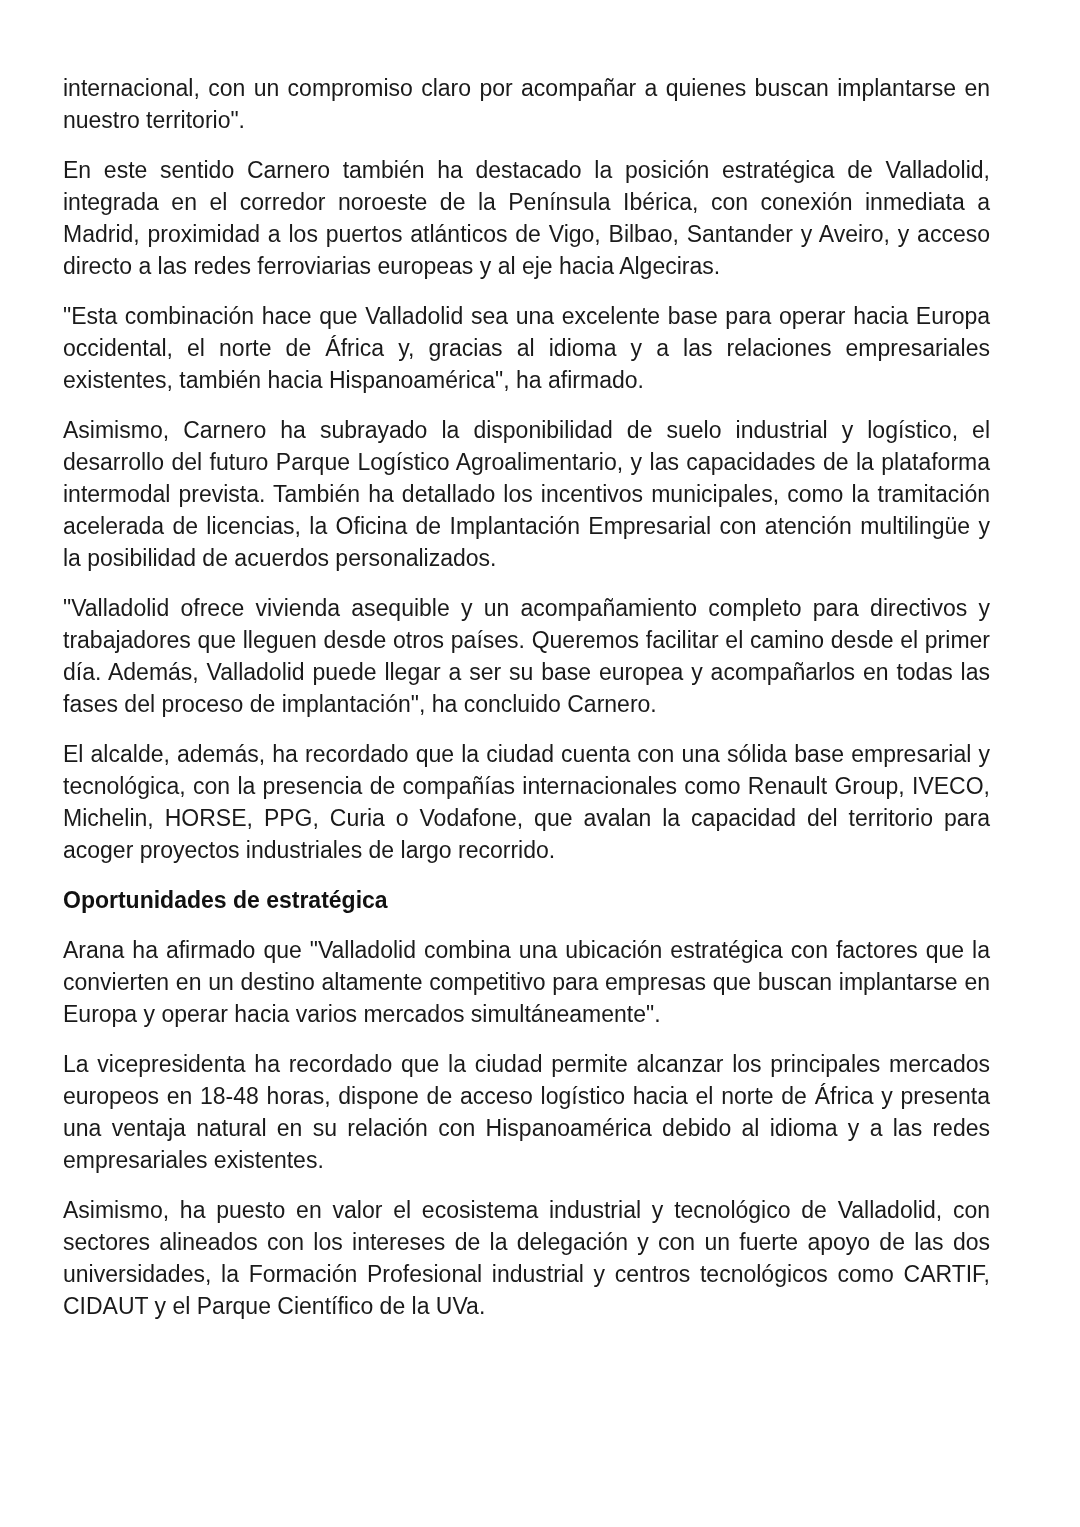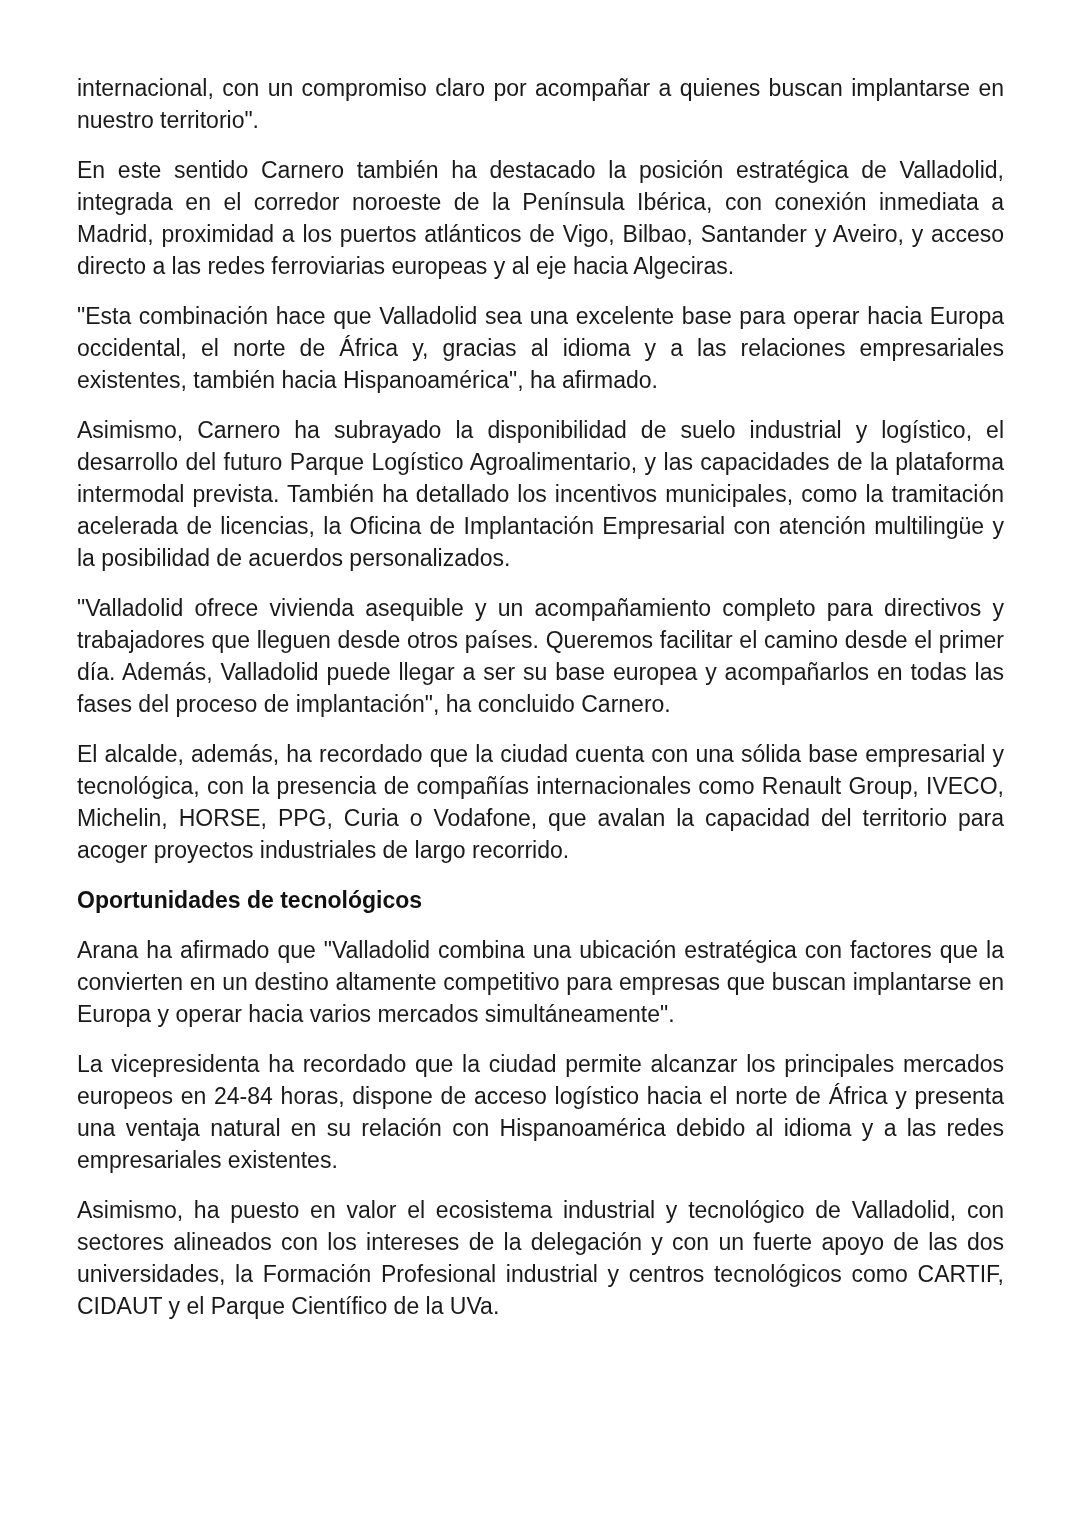--- a/index.html
+++ b/index.html
@@ -1,31 +1,31 @@
 <!DOCTYPE html>
 <html><head>
 <meta charset="utf-8">
 <style>
   html, body { margin: 0; padding: 0; background: #ffffff; }
   body { width: 1080px; height: 1527px; overflow: hidden; position: relative; }
   .page {
-    position: absolute; left: 77px; top: 72px; width: 927px;
+    position: absolute; left: 63px; top: 72px; width: 927px;
     font-family: "Liberation Sans", "DejaVu Sans", sans-serif;
     color: #1a1a1a; font-size: 23px; line-height: 32px;
   }
   .page p { margin: 0 0 18px 0; text-align: justify; text-align-last: left; }
   .page h2 { margin: 0 0 18px 0; font-size: 23px; line-height: 32px; font-weight: bold; color: #111111; }
 </style>
 </head>
 <body>
 
 <div class="page">
   <p>internacional, con un compromiso claro por acompañar a quienes buscan implantarse en nuestro territorio".</p>
   <p>En este sentido Carnero también ha destacado la posición estratégica de Valladolid, integrada en el corredor noroeste de la Península Ibérica, con conexión inmediata a Madrid, proximidad a los puertos atlánticos de Vigo, Bilbao, Santander y Aveiro, y acceso directo a las redes ferroviarias europeas y al eje hacia Algeciras.</p>
   <p>"Esta combinación hace que Valladolid sea una excelente base para operar hacia Europa occidental, el norte de África y, gracias al idioma y a las relaciones empresariales existentes, también hacia Hispanoamérica", ha afirmado.</p>
   <p>Asimismo, Carnero ha subrayado la disponibilidad de suelo industrial y logístico, el desarrollo del futuro Parque Logístico Agroalimentario, y las capacidades de la plataforma intermodal prevista. También ha detallado los incentivos municipales, como la tramitación acelerada de licencias, la Oficina de Implantación Empresarial con atención multilingüe y la posibilidad de acuerdos personalizados.</p>
   <p>"Valladolid ofrece vivienda asequible y un acompañamiento completo para directivos y trabajadores que lleguen desde otros países. Queremos facilitar el camino desde el primer día. Además, Valladolid puede llegar a ser su base europea y acompañarlos en todas las fases del proceso de implantación", ha concluido Carnero.</p>
   <p>El alcalde, además, ha recordado que la ciudad cuenta con una sólida base empresarial y tecnológica, con la presencia de compañías internacionales como Renault Group, IVECO, Michelin, HORSE, PPG, Curia o Vodafone, que avalan la capacidad del territorio para acoger proyectos industriales de largo recorrido.</p>
-  <h2>Oportunidades de tecnológicos</h2>
+  <h2>Oportunidades de estratégica</h2>
   <p>Arana ha afirmado que "Valladolid combina una ubicación estratégica con factores que la convierten en un destino altamente competitivo para empresas que buscan implantarse en Europa y operar hacia varios mercados simultáneamente".</p>
-  <p>La vicepresidenta ha recordado que la ciudad permite alcanzar los principales mercados europeos en 24-84 horas, dispone de acceso logístico hacia el norte de África y presenta una ventaja natural en su relación con Hispanoamérica debido al idioma y a las redes empresariales existentes.</p>
+  <p>La vicepresidenta ha recordado que la ciudad permite alcanzar los principales mercados europeos en 18-48 horas, dispone de acceso logístico hacia el norte de África y presenta una ventaja natural en su relación con Hispanoamérica debido al idioma y a las redes empresariales existentes.</p>
   <p>Asimismo, ha puesto en valor el ecosistema industrial y tecnológico de Valladolid, con sectores alineados con los intereses de la delegación y con un fuerte apoyo de las dos universidades, la Formación Profesional industrial y centros tecnológicos como CARTIF, CIDAUT y el Parque Científico de la UVa.</p>
 </div>
 
 </body></html>

